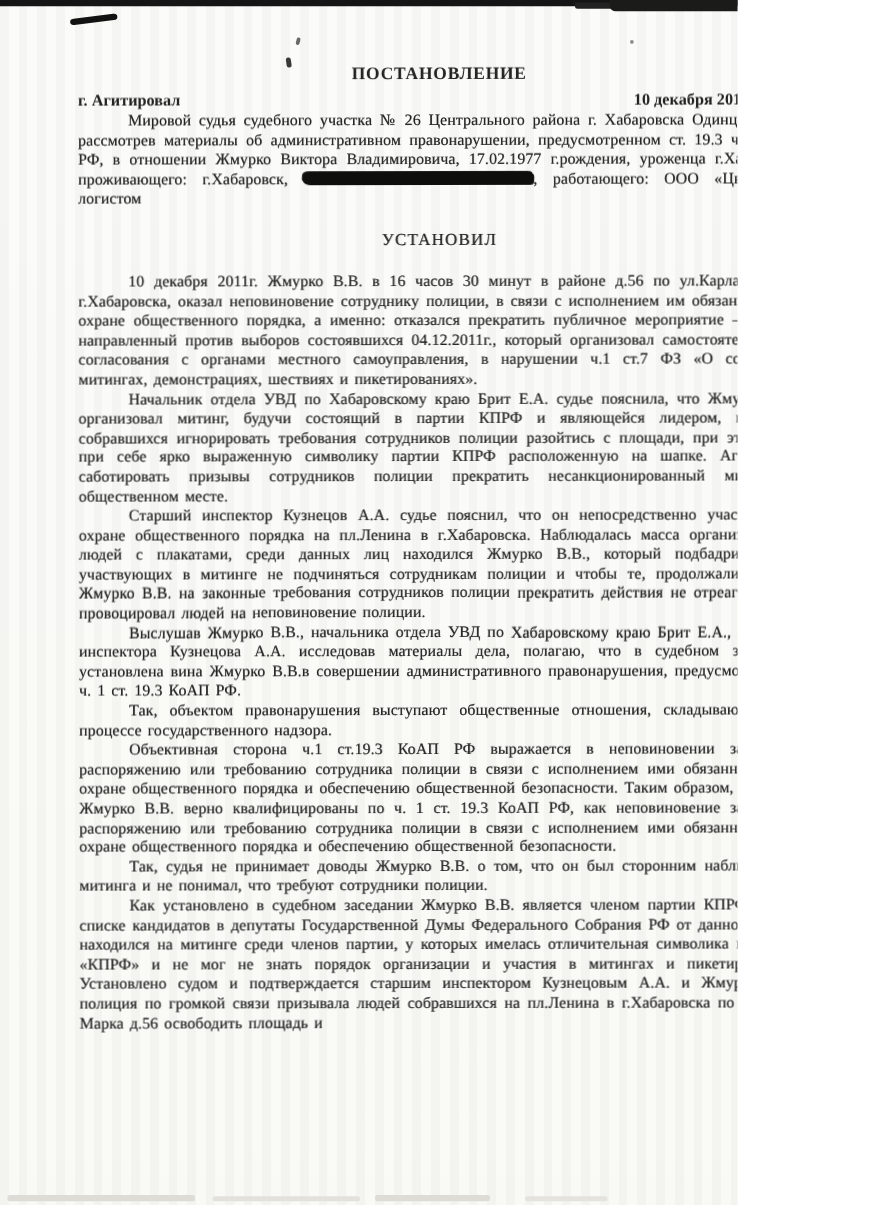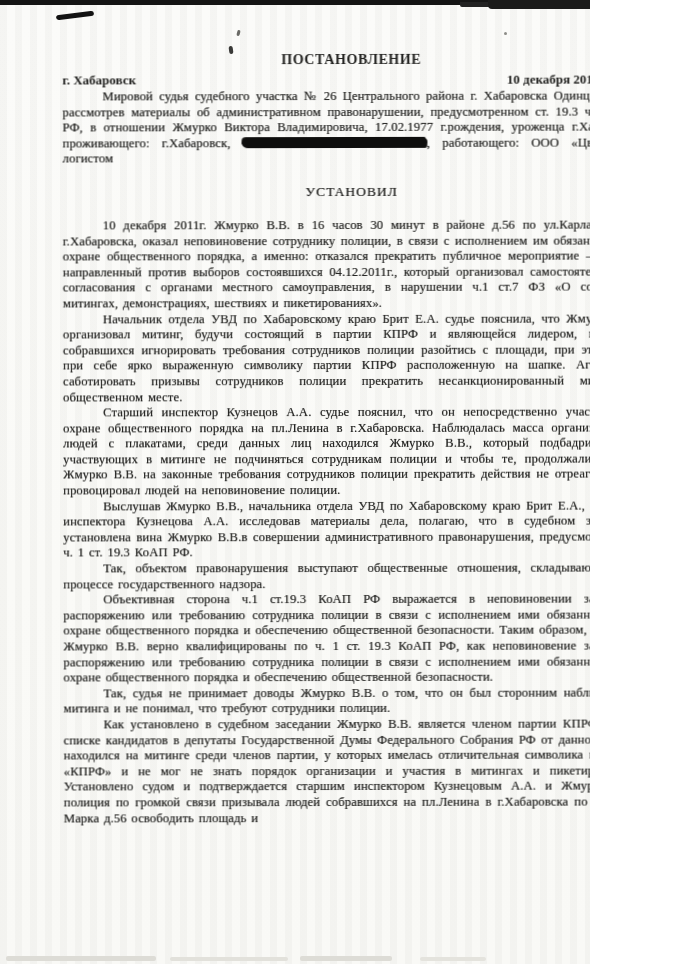--- a/index.html
+++ b/index.html
@@ -140,21 +140,21 @@
   <div class="bottom-strip bs1"></div>
   <div class="bottom-strip bs2"></div>
   <div class="bottom-strip bs3"></div>
   <div class="bottom-strip bs4"></div>
 
   <div class="content">
 
     <div class="doc-title">ПОСТАНОВЛЕНИЕ</div>
 
     <div class="place-date-row">
-      <span class="place">г. Хабаровск</span>
+      <span class="place">г. Агитировал</span>
       <span class="date">10 декабря 2011г.</span>
     </div>
 
     <p class="para"><span>Мировой судья судебного участка № 26 Центрального района г. Хабаровска Одинцова Е.В., рассмотрев материалы  об административном правонарушении, предусмотренном ст. 19.3 ч.1  КоАП РФ, в отношении Жмурко Виктора Владимировича, 17.02.1977 г.рождения, уроженца г.Хабаровск, проживающего: г.Хабаровск,</span>
       <span class="redaction"></span><span>, работающего: ООО «Цвет ДВ» логистом</span></p>
 
     <div class="section-heading">УСТАНОВИЛ</div>
 
     <p class="para">10 декабря 2011г. Жмурко В.В. в 16 часов 30 минут в районе д.56 по ул.Карла Маркса г.Хабаровска, оказал неповиновение сотруднику полиции, в связи с исполнением им обязанности по охране общественного порядка, а именно: отказался прекратить публичное мероприятие – митинг, направленный против выборов состоявшихся 04.12.2011г., который организовал самостоятельно без согласования с органами местного самоуправления, в нарушении ч.1 ст.7 ФЗ «О собраниях, митингах, демонстрациях, шествиях и пикетированиях».</p>
     <p class="para">Начальник отдела УВД по Хабаровскому краю Брит Е.А. судье пояснила, что Жмурко В.В. организовал митинг, будучи состоящий в партии КПРФ и являющейся лидером, призывал собравшихся игнорировать требования сотрудников полиции разойтись с площади, при этом имел при себе ярко выраженную символику партии КПРФ расположенную на шапке. Агитировал саботировать призывы сотрудников полиции прекратить несанкционированный митинг в общественном месте.</p>

